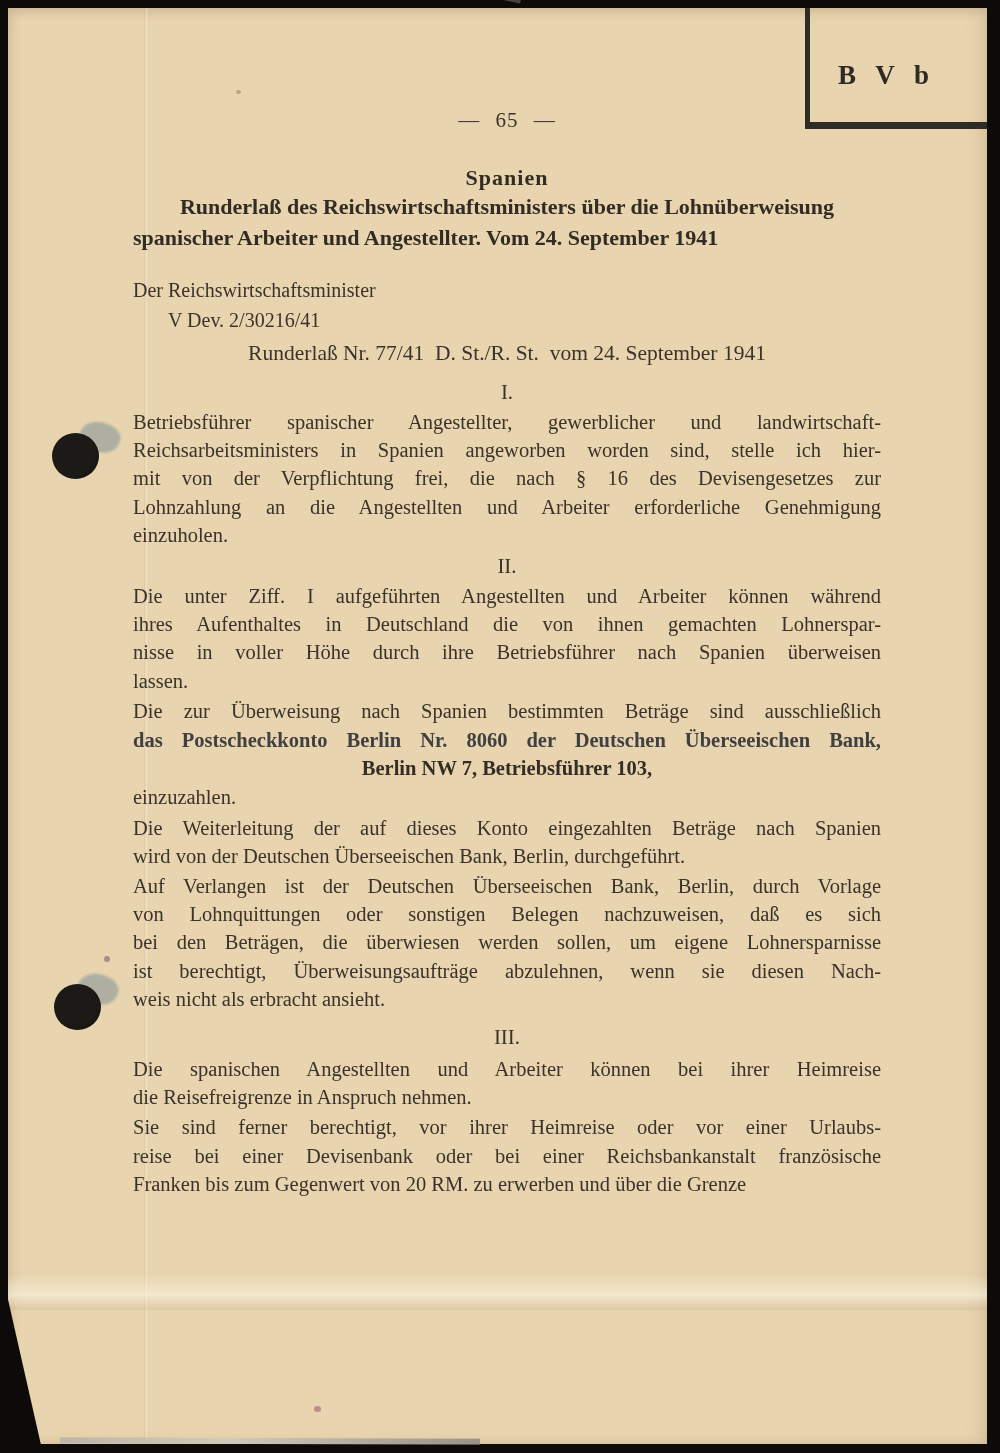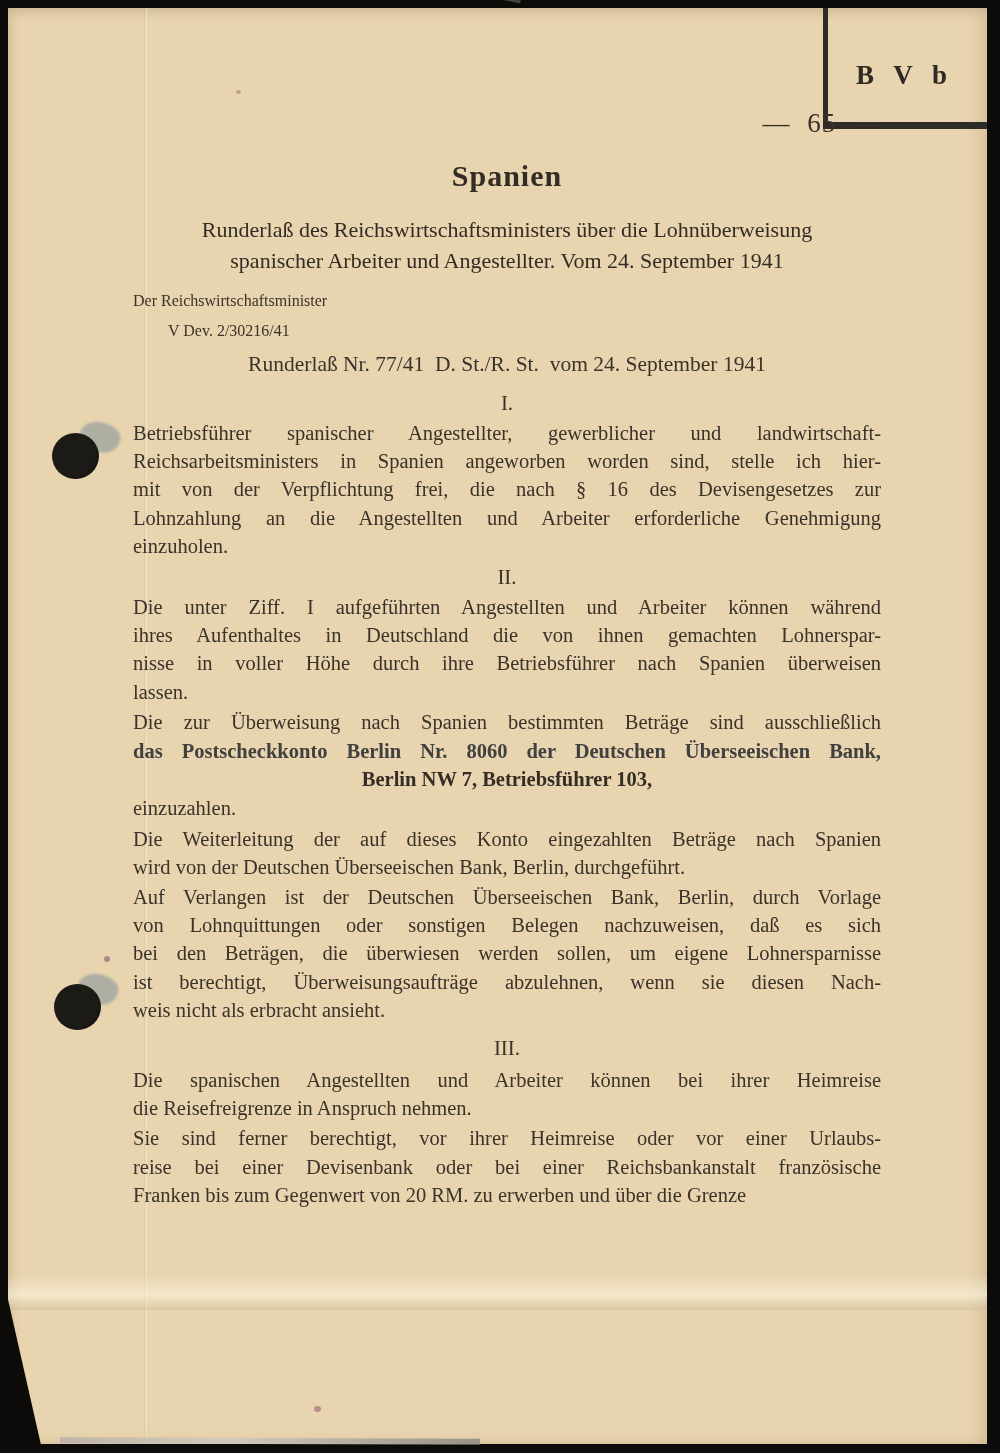--- a/index.html
+++ b/index.html
@@ -64,48 +64,48 @@
     background:#9ba39f;opacity:0.75;transform:rotate(24deg);
     filter:blur(1px);
   }
   .hole1{left:44px;top:425px;}
   .halo1{left:72px;top:414px;}
   .hole2{left:46px;top:976px;}
   .halo2{left:70px;top:966px;}
 
   
   .class-box{
-    position:absolute;top:0;right:0;width:164px;height:121px;
+    position:absolute;top:0;right:0;width:182px;height:121px;
     border-left:5px solid #2e2c27;
     border-bottom:7px solid #2e2c27;
     box-sizing:border-box;
   }
   .class-label{
     margin-top:52px;margin-left:28px;
     font-size:27px;font-weight:700;color:#2f2a23;
     letter-spacing:3px;word-spacing:7px;
   }
 
   
   .content{
     position:absolute;left:125px;top:0;width:748px;
   }
   .page-number{
-    padding-top:100px;text-align:right;
-    font-size:27px;word-spacing:9px;letter-spacing:1px;
+    padding-top:100px;text-align:center;
+    font-size:21px;word-spacing:9px;letter-spacing:1px;
   }
   .doc-title{
-    margin-top:20px;text-align:center;
-    font-size:30px;font-weight:700;letter-spacing:1px;color:#322c24;
+    margin-top:32px;text-align:center;
+    font-size:22px;font-weight:700;letter-spacing:1px;color:#322c24;
   }
   .doc-subtitle{
-    margin-top:21px;text-align:center;
-    font-size:22px;font-weight:400;line-height:31px;color:#322c24;
-  }
-  .issuer{margin-top:10px;font-size:16px;line-height:30px;}
+    text-align:center;
+    font-size:22px;font-weight:700;line-height:31px;color:#322c24;
+  }
+  .issuer{margin-top:22px;font-size:20px;line-height:30px;}
   .issuer-ref{padding-left:35px;}
   .reference{
     margin-top:6px;text-align:center;font-size:21.5px;white-space:pre-wrap;
   }
   .sec-heading{
     text-align:center;font-size:21px;line-height:28px;
   }
   .h1{margin-top:12px;}
   .h2{margin-top:3px;}
   .h3{margin-top:10px;margin-bottom:4px;}
@@ -140,21 +140,21 @@
     <div class="speck3"></div>
 
     <div class="content">
 
       <div class="page-number">— 65 —</div>
 
       <div class="doc-title">Spanien</div>
 
       <div class="doc-subtitle">
         <div class="tline" style="text-align:center">Runderlaß des Reichswirtschaftsministers über die Lohnüberweisung</div>
-        <div class="tline" style="text-align:center">spanischer Arbeiter und Angestellter. Vom 24. September 1941</div>
+        <div class="tline" style="">spanischer Arbeiter und Angestellter. Vom 24. September 1941</div>
       </div>
 
       <div class="issuer">
         <div>Der Reichswirtschaftsminister</div>
         <div class="issuer-ref">V Dev. 2/30216/41</div>
       </div>
 
       <div class="reference">Runderlaß Nr. 77/41  D. St./R. St.  vom 24. September 1941</div>
 
       <div class="sec-heading h1">I.</div>

